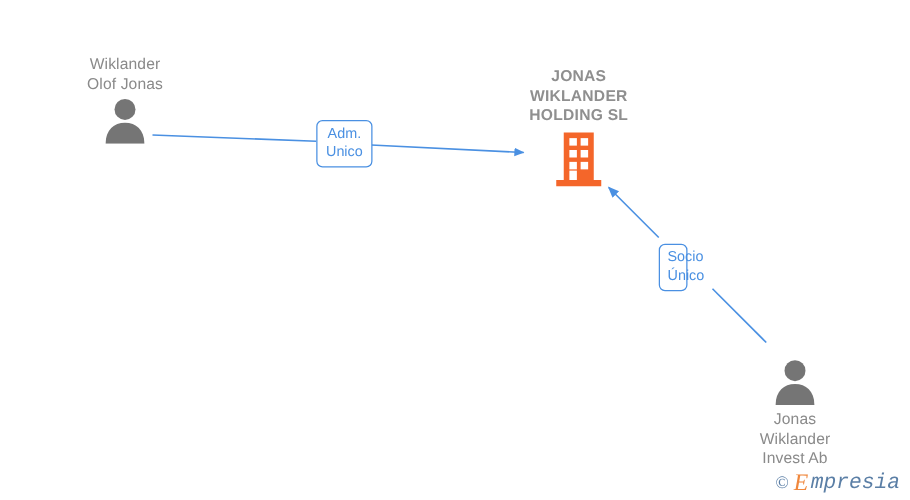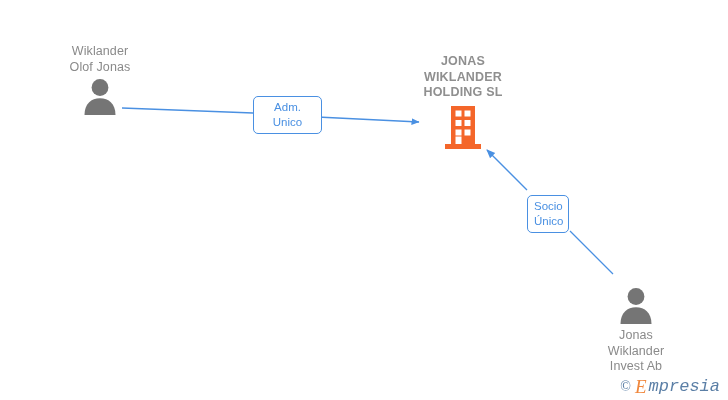--- a/index.html
+++ b/index.html
@@ -152,24 +152,24 @@
   <div class="node" style="left:576px; top:284px; width:120px;">
     <svg class="person-icon" viewBox="0 0 42 38" xmlns="http://www.w3.org/2000/svg">
       <circle cx="21" cy="10.5" r="8.4" fill="#757575"></circle>
       <path d="M5.5,38 C5.5,26.8 12.2,21.2 21,21.2 C29.8,21.2 36.5,26.8 36.5,38 Z" fill="#757575"></path>
     </svg>
     <div class="node-caption" style="margin-top:4px;">Jonas
 Wiklander
 Invest Ab</div>
   </div>
 
-  <div class="rel-label" style="left:253px; top:96px; width:69px; height:38px;">Adm.
+  <div class="rel-label" style="left:253px; top:96px; width:45px; height:38px;">Adm.
 Unico</div>
 
-  <div class="rel-label" style="left:527px; top:195px; width:42px; height:38px;">Socio
+  <div class="rel-label" style="left:527px; top:195px; width:23px; height:38px;">Socio
 Único</div>
 
   <div id="watermark">
     <span class="wm-c">©</span>
     <span class="wm-e">E</span>
     <span class="wm-rest">mpresia</span>
   </div>
 
 </div>
 

